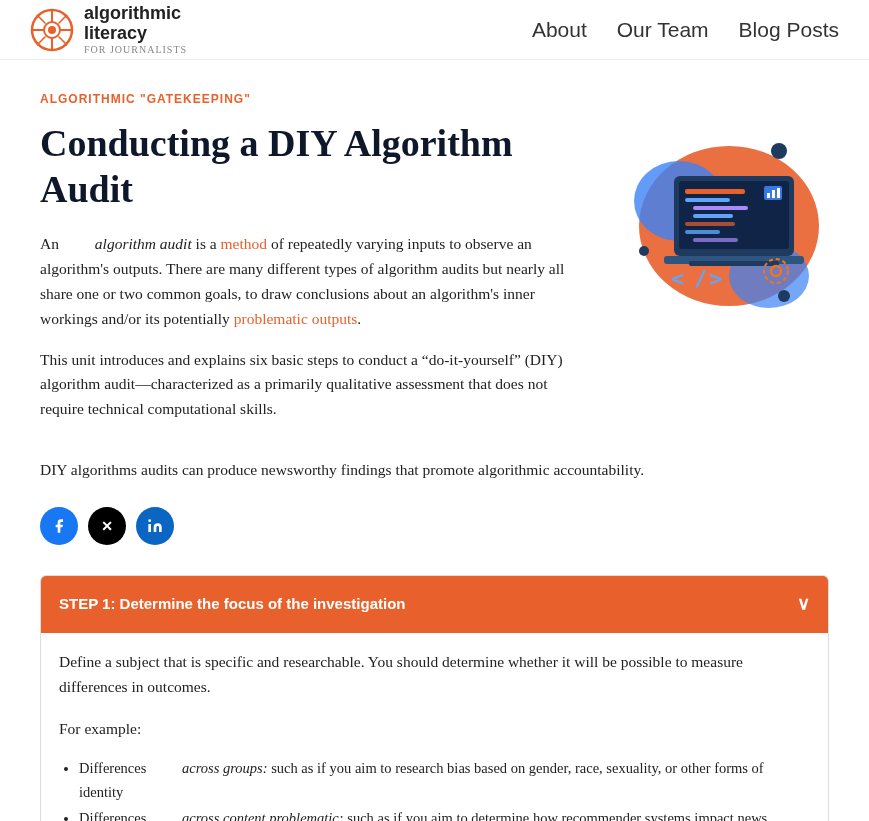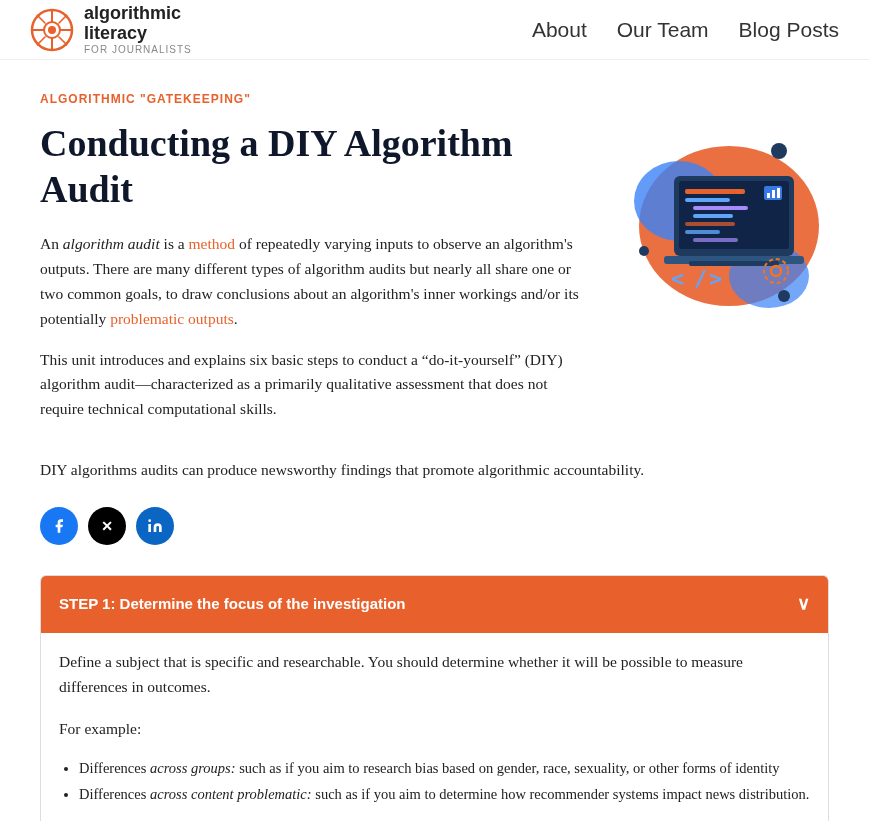--- a/index.html
+++ b/index.html
@@ -30,21 +30,21 @@
     }
     .logo-text .brand-main {
       font-size: 18px;
       font-weight: 700;
       color: #222;
       font-family: sans-serif;
     }
     .logo-text .brand-sub {
       font-size: 10px;
       color: #888;
-      font-family: Liberation Sans, sans-serif;
+      font-family: Liberation Serif, serif;
       letter-spacing: 1px;
       text-transform: uppercase;
     }
     .nav-links {
       display: flex;
       gap: 30px;
       list-style: none;
     }
     .nav-links a {
       text-decoration: none;
@@ -98,21 +98,21 @@
     
     .illustration {
       width: 100%;
       height: 100%;
     }
 
     p { margin-bottom: 16px; font-size: 15.5px; }
 
     .link-orange { color: #e8612c; text-decoration: none; }
 
-    em { font-style: italic; }
+    em { font-style: italic; margin-left: 32px; }
     strong { font-weight: 700; margin-top: 16px; }
 
     
     .social-buttons {
       display: flex;
       gap: 10px;
       margin: 24px 0 30px 0;
     }
     .social-btn {
       width: 38px;

